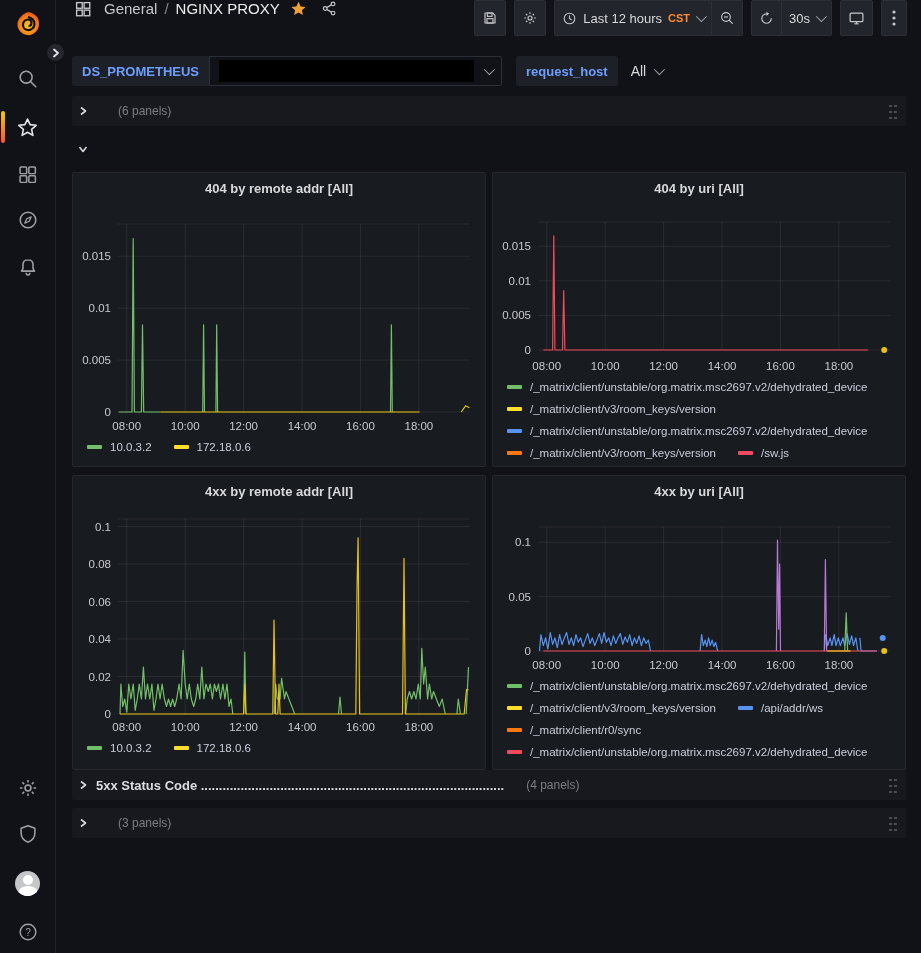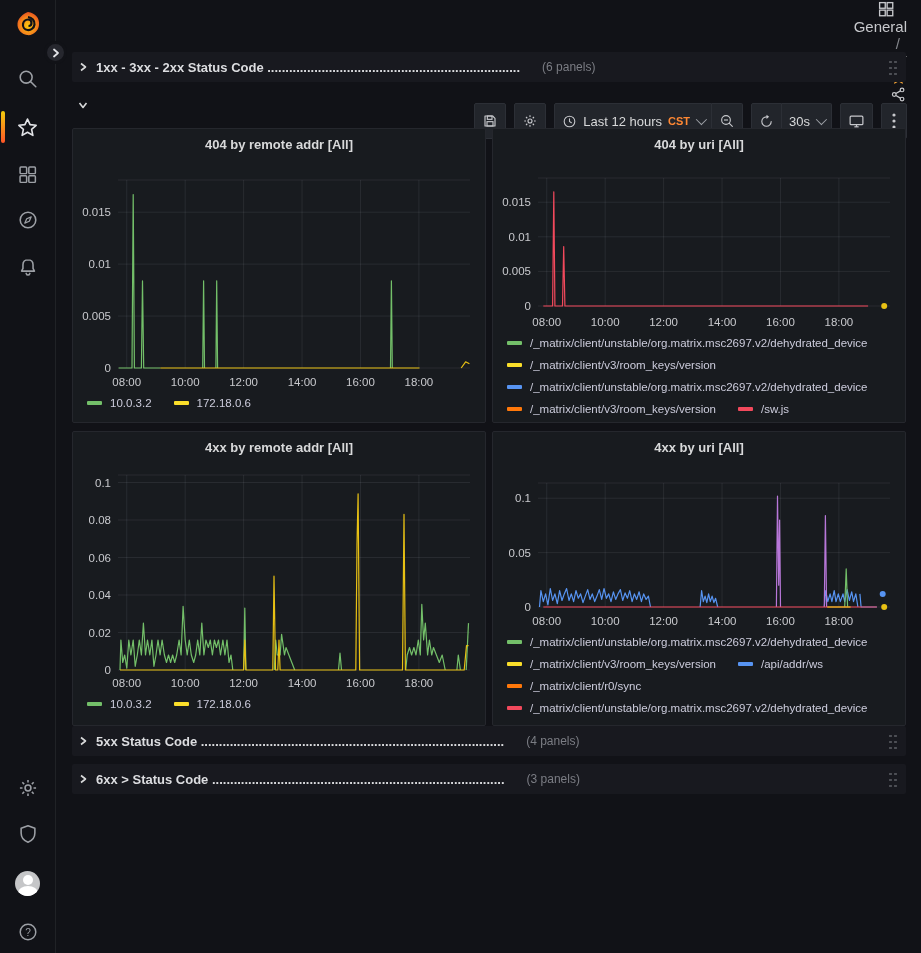--- a/index.html
+++ b/index.html
@@ -29,21 +29,21 @@
     background:#26272e; border:3px solid #111217; display:flex; align-items:center; justify-content:center;
     cursor:pointer; z-index:6;
   }
   .spacer { flex:1; }
   .avatar-circle { width:25px; height:25px; border-radius:50%; background:#c5c6c8; position:relative; overflow:hidden; }
   .avatar-circle .head { position:absolute; left:7.5px; top:4px; width:10px; height:10px; border-radius:50%; background:#fff; }
   .avatar-circle .body { position:absolute; left:2.5px; top:15px; width:20px; height:14px; border-radius:50%; background:#fff; }
   
   .main { position:absolute; left:56px; top:0; right:0; bottom:0; }
   .header {
-    height:52px; display:flex; align-items:flex-end; padding:0 14px 0 18px;flex-direction:column;
+    height:52px; display:flex; align-items:flex-start; padding:0 14px 0 18px;
   }
   .crumb-sep { color:#85878d; margin:0 7px; font-size:15px; }
   .crumb-dim { color:#c7c8cc; font-size:15px; }
   .crumb-title { color:#eceded; font-size:15px; }
   .hd-icon { margin-right:12px; display:flex; align-items:center; cursor:pointer; }
   .hd-right { margin-left:auto; display:flex; align-items:center; gap:8px; }
   .btn {
     height:36px; min-width:30px; background:#22252b; border:1px solid #2c2f36; border-radius:2px;
     display:flex; align-items:center; justify-content:center; padding:0 7px; cursor:pointer;
     color:#d8d9da; font-size:13px; gap:6px;
@@ -262,30 +262,41 @@
       <div class="btn" style="min-width:26px;padding:0 4px">
         <svg width="4" height="16" viewBox="0 0 4 16">
             <circle cx="2" cy="2" r="1.6" fill="#c7c8cc"></circle>
             <circle cx="2" cy="8" r="1.6" fill="#c7c8cc"></circle>
             <circle cx="2" cy="14" r="1.6" fill="#c7c8cc"></circle>
           </svg>
       </div>
     </div>
   </div>
 
+  <div class="submenu">
+    <div class="var-label">DS_PROMETHEUS</div>
+    <div class="var-select">
+      <span class="redacted"></span>
+      <span class="chev"></span>
+    </div>
+    <div class="var-label" style="border-radius:2px;margin-right:4px">request_host</div>
+    <div class="var-select" style="border:none;background:#111217">
+      <span class="var-value">All</span>
+      <span class="chev"></span>
+    </div>
+  </div>
 
   <div class="dash">
 
     <div class="row-header collapsed">
       <span class="row-chev">
           <svg width="10" height="10" viewBox="0 0 10 10">
             <polyline points="3,1.5 7.5,5 3,8.5" fill="none" stroke="#d8d9da" stroke-width="1.6" stroke-linejoin="round"></polyline>
           </svg>
         </span>
-      <span class="row-title">1xx - 3xx - 2xx Status Code ......................................................................</span>
       <span class="row-count">(6 panels)</span>
       <span class="drag-handle"></span>
     </div>
 
     <div class="row-header">
       <span class="row-chev">
           <svg width="10" height="10" viewBox="0 0 10 10">
             <polyline points="1.5,3 5,7.5 8.5,3" fill="none" stroke="#d8d9da" stroke-width="1.6" stroke-linejoin="round"></polyline>
           </svg>
         </span>
@@ -521,19 +532,18 @@
       <span class="row-count">(4 panels)</span>
       <span class="drag-handle"></span>
     </div>
 
     <div class="row-header collapsed">
       <span class="row-chev">
           <svg width="10" height="10" viewBox="0 0 10 10">
             <polyline points="3,1.5 7.5,5 3,8.5" fill="none" stroke="#d8d9da" stroke-width="1.6" stroke-linejoin="round"></polyline>
           </svg>
         </span>
-      <span class="row-title">6xx &gt; Status Code .................................................................................</span>
       <span class="row-count">(3 panels)</span>
       <span class="drag-handle"></span>
     </div>
 
   </div>
 </div>
 
 </body></html>

